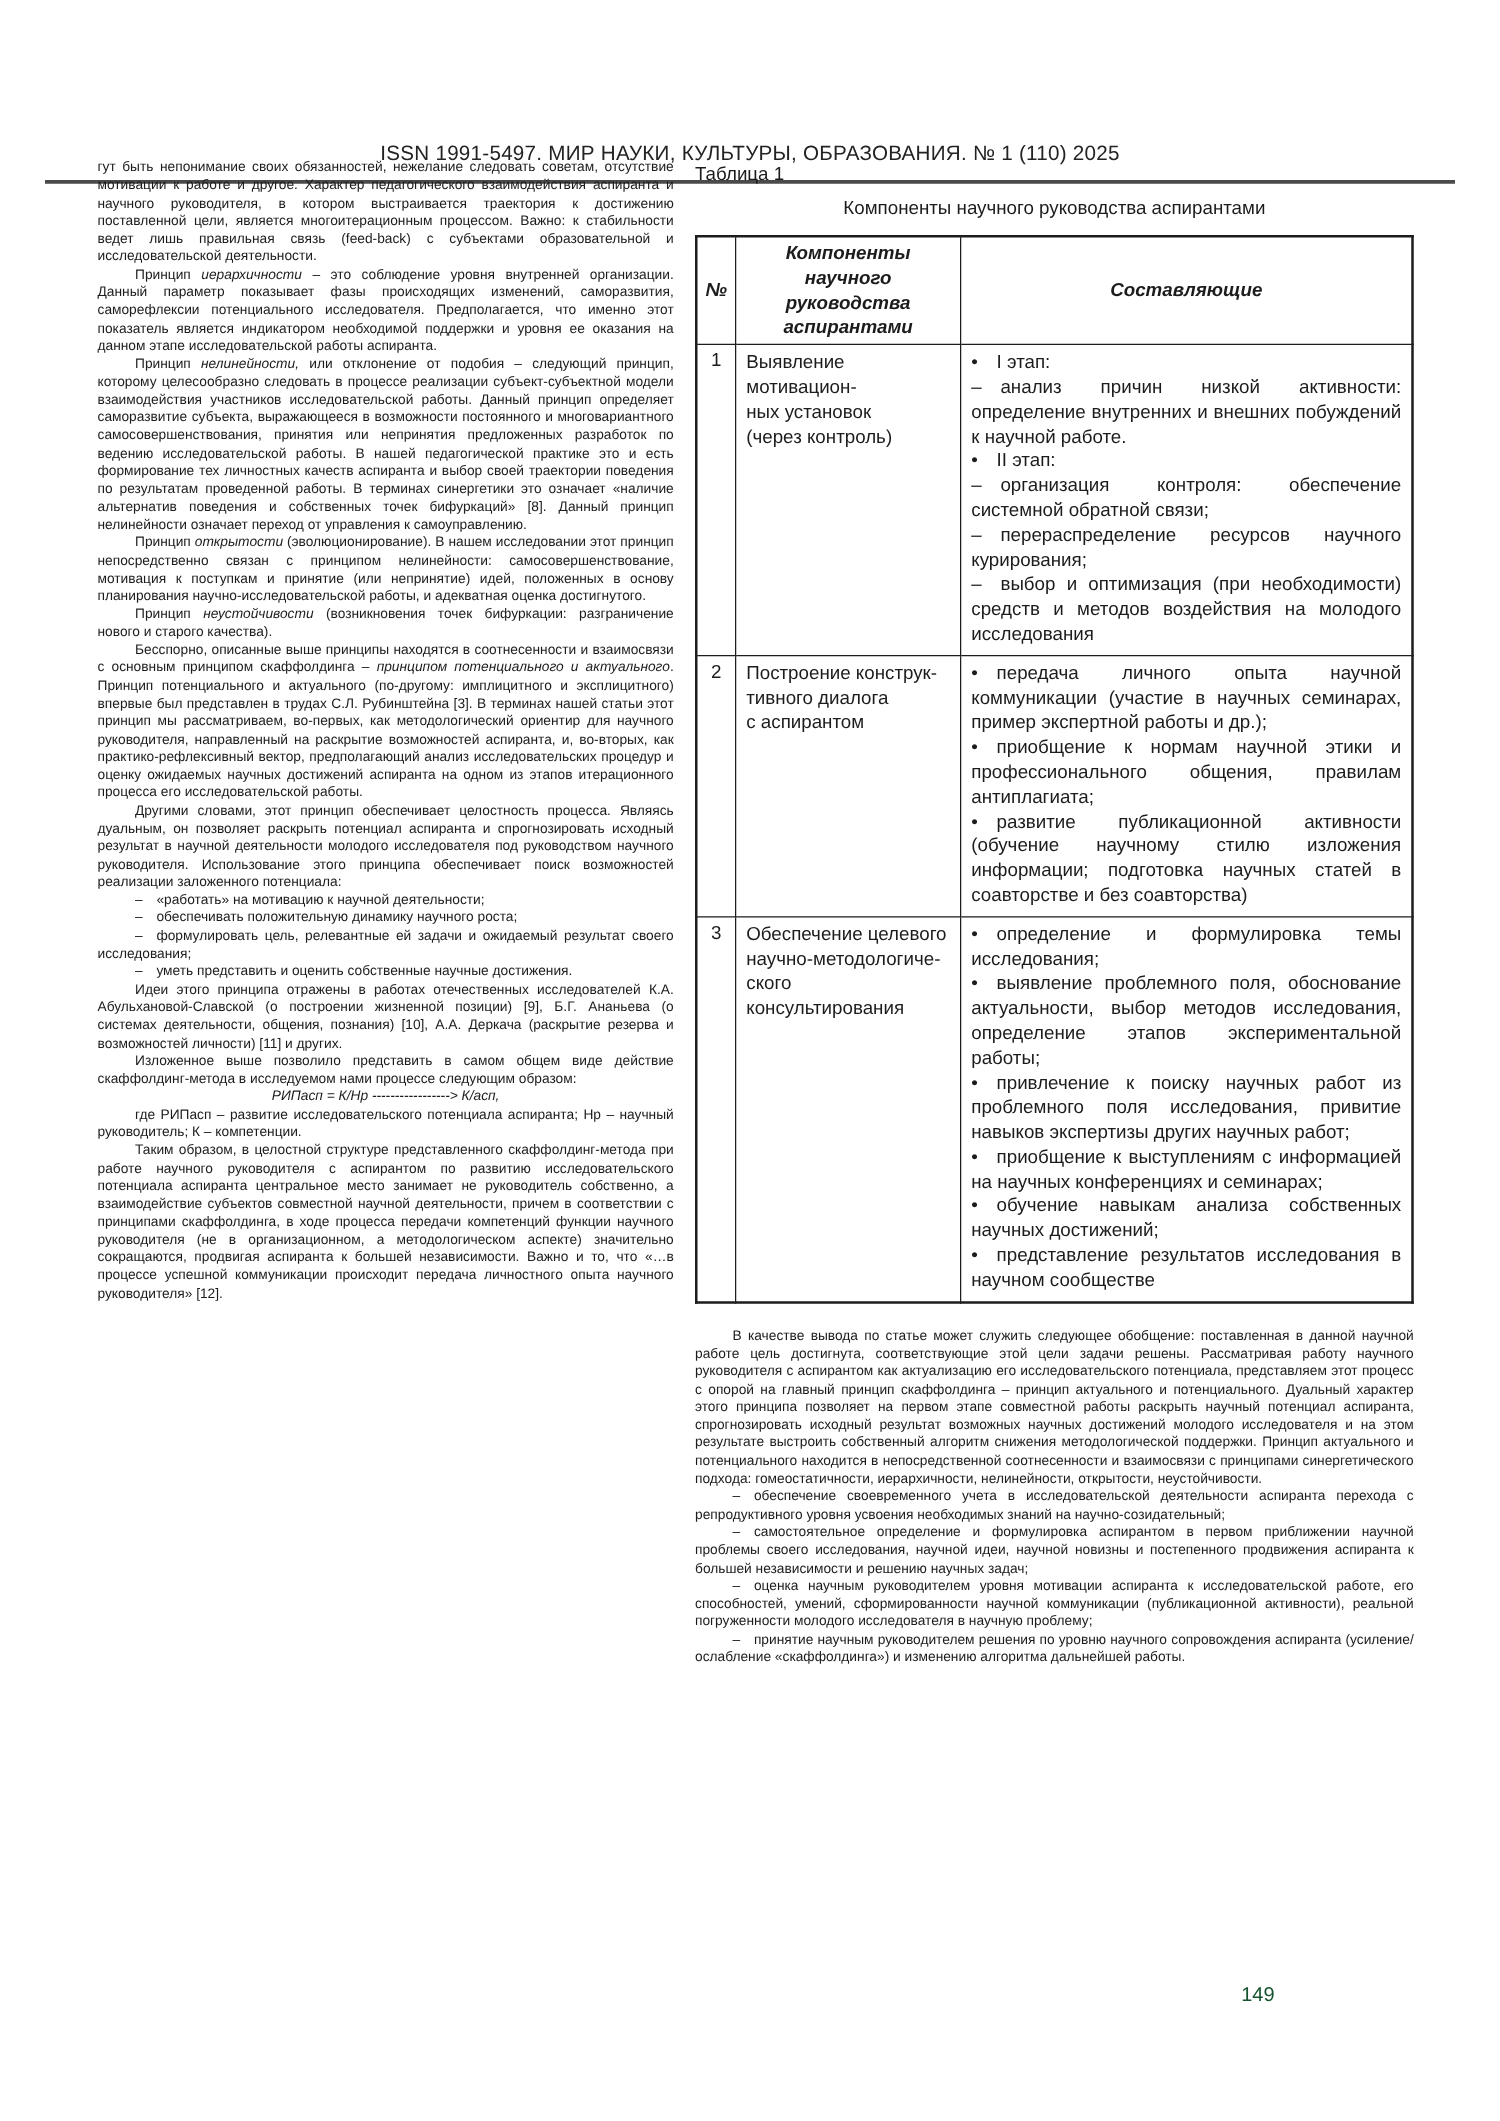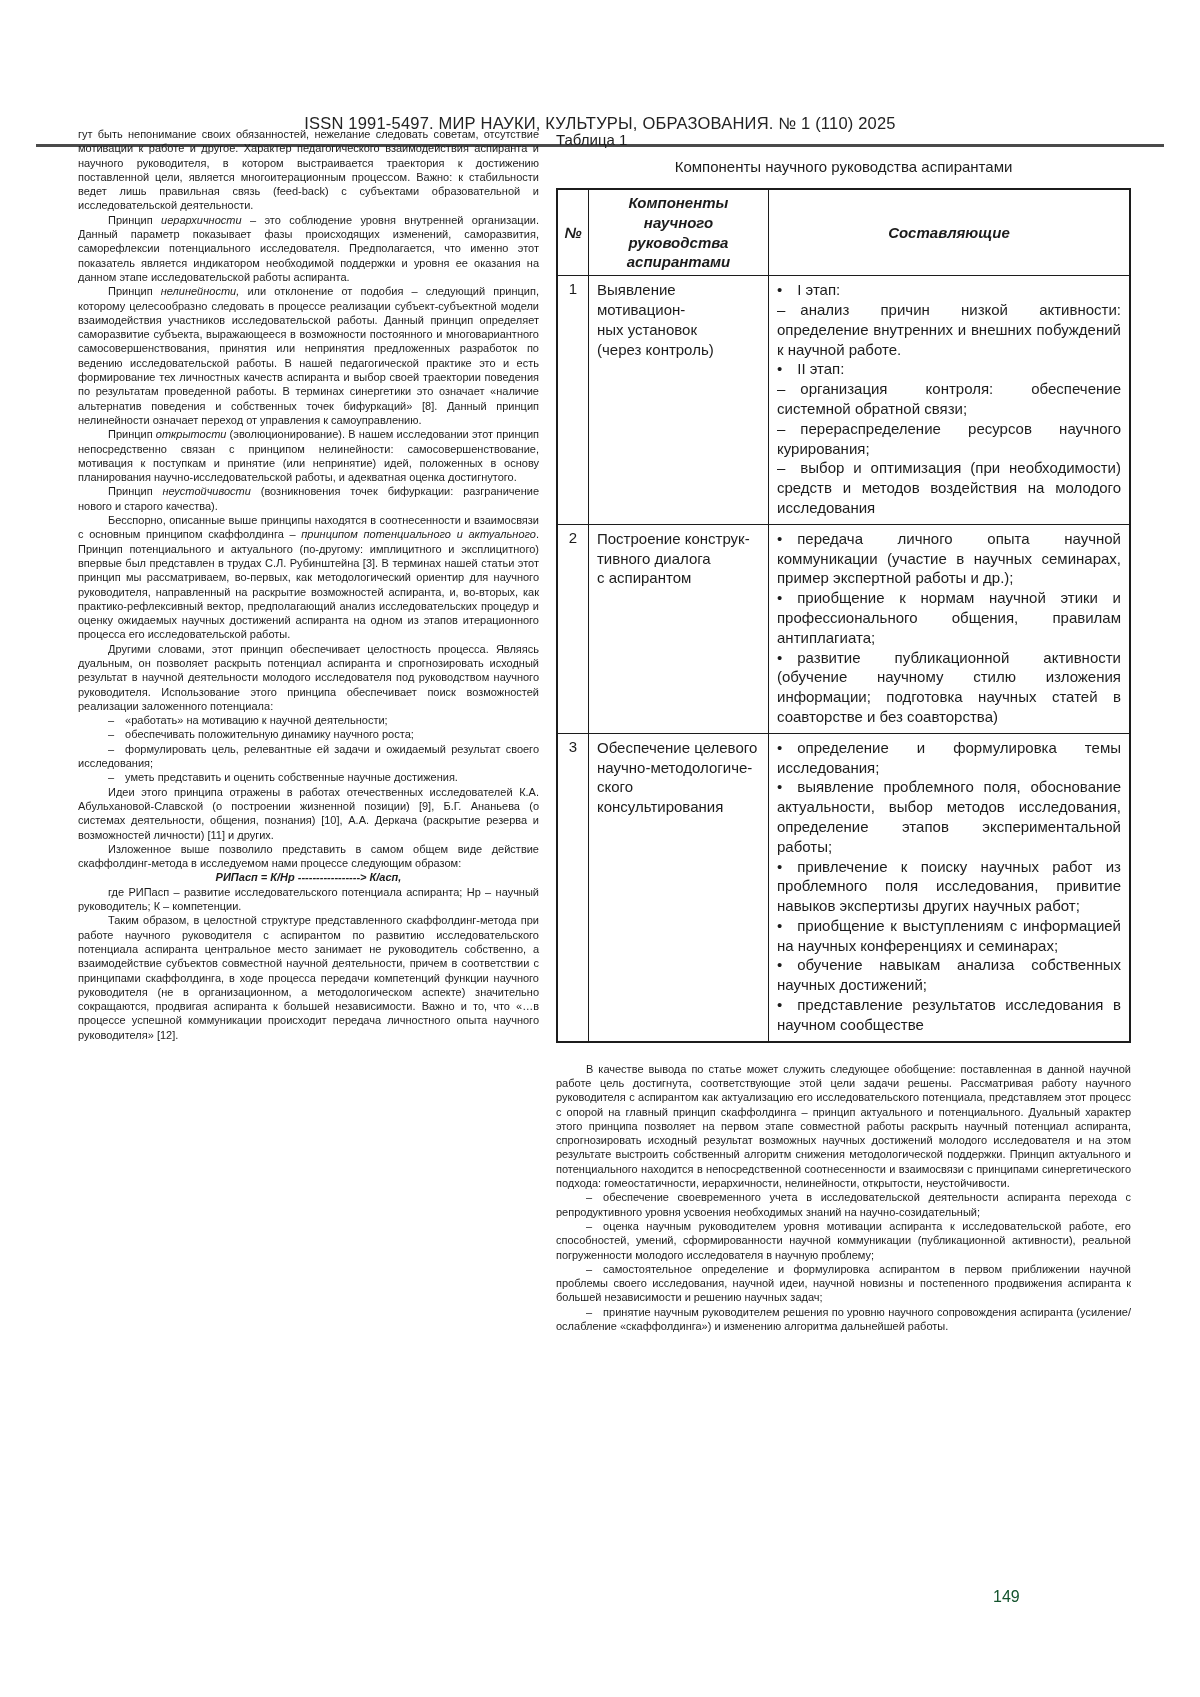--- a/index.html
+++ b/index.html
@@ -14,21 +14,21 @@
     padding-bottom:11px; border-bottom:3.5px solid #4a4a4a;margin-top:44px;
   }
   .columns { position:absolute; top:127px; left:78px; display:flex; gap:17px; }
   .col-left  { width:461px; }
   .col-right { width:575px; }
 
   .col p { margin:0; font-size:11px; line-height:1.3; text-align:justify; }
   .col p.p        { text-indent:30px; }
   .col p.p-noindent { text-indent:0; }
   .col p.li       { text-indent:30px; }
-  .col p.formula  { text-indent:0; text-align:center; font-weight:bold; font-style:italic; }
+  .col p.formula  { text-indent:0; text-align:center; font-weight:normal; font-style:italic; }
 
   .tbl-label   { font-size:15px; text-align:left; margin:4px 2px 10px 0; }
   .tbl-caption { font-size:15px; text-align:center; margin:0 0 13px 0; }
   table.comp-table {
     border-collapse:collapse; width:100%; font-size:15px;
     border:2px solid #1c1c1c;
   }
   .comp-table th, .comp-table td {
     border:1.5px solid #1c1c1c; vertical-align:top; padding:4px 8px 6px 8px;
   }
@@ -127,22 +127,22 @@
                 <div>• обучение навыкам анализа собственных научных достижений;</div>
                 <div>• представление результатов исследования в научном сообществе</div>
               </td>
             </tr>
           </tbody>
       </table>
 
       <div class="rc-paras">
           <p class="p">В качестве вывода по статье может служить следующее обобщение: поставленная в данной научной работе цель достигнута, соответствующие этой цели задачи решены. Рассматривая работу научного руководителя с аспирантом как актуализацию его исследовательского потенциала, представляем этот процесс с опорой на главный принцип скаффолдинга – принцип актуального и потенциального. Дуальный характер этого принципа позволяет на первом этапе совместной работы раскрыть научный потенциал аспиранта, спрогнозировать исходный результат возможных научных достижений молодого исследователя и на этом результате выстроить собственный алгоритм снижения методологической поддержки. Принцип актуального и потенциального находится в непосредственной соотнесенности и взаимосвязи с принципами синергетического подхода: гомеостатичности, иерархичности, нелинейности, открытости, неустойчивости.</p>
           <p class="li">– обеспечение своевременного учета в исследовательской деятельности аспиранта перехода с репродуктивного уровня усвоения необходимых знаний на научно-созидательный;</p>
+          <p class="li">– самостоятельное определение и формулировка аспирантом в первом приближении научной проблемы своего исследования, научной идеи, научной новизны и постепенного продвижения аспиранта к большей независимости и решению научных задач;</p>
           <p class="li">– оценка научным руководителем уровня мотивации аспиранта к исследовательской работе, его способностей, умений, сформированности научной коммуникации (публикационной активности), реальной погруженности молодого исследователя в научную проблему;</p>
-          <p class="li">– самостоятельное определение и формулировка аспирантом в первом приближении научной проблемы своего исследования, научной идеи, научной новизны и постепенного продвижения аспиранта к большей независимости и решению научных задач;</p>
           <p class="li">– принятие научным руководителем решения по уровню научного сопровождения аспиранта (усиление/ослабление «скаффолдинга») и изменению алгоритма дальнейшей работы.</p>
         </div>
 
     </div>
   </div>
 
   <div class="page-num">149</div>
 
 </div>
 

